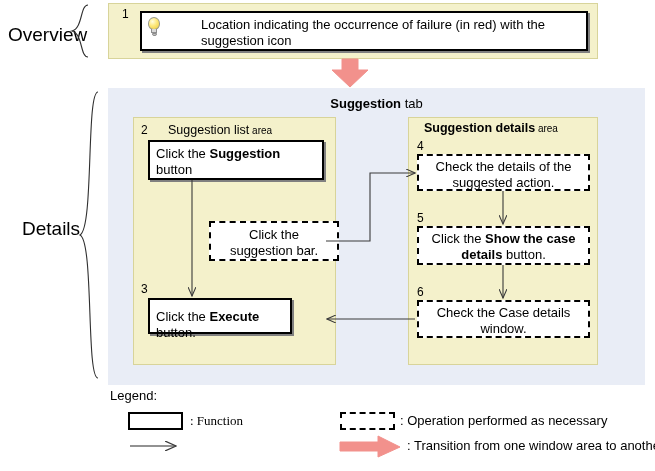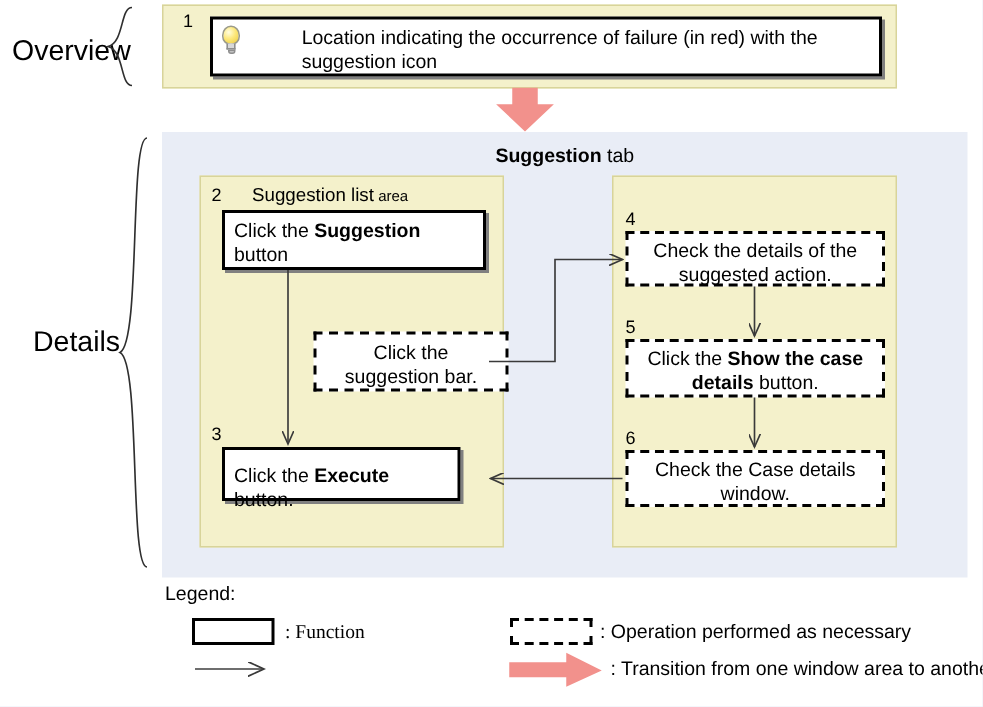--- a/index.html
+++ b/index.html
@@ -167,28 +167,31 @@
     <div class="box-text" style="padding:4px 6px;">
       <span>Click the </span><b>Suggestion</b><span> button</span>
     </div>
   </div>
 
   <div class="abs dashed-box" style="left:101px;top:133px;width:130px;height:40px;">
     <div class="box-text" style="padding:4px 6px;text-align:center;">Click the suggestion bar.</div>
   </div>
 
   <div class="abs step-num" style="left:33px;top:195px;">3</div>
-  <div class="abs solid-box" style="left:40px;top:210px;width:159px;height:36px;">
+  <div class="abs solid-box" style="left:40px;top:210px;width:144px;height:36px;">
     <div class="box-text" style="padding:9px 6px;">
       <span>Click the </span><b>Execute</b><span> button.</span>
     </div>
   </div>
 
   <div class="abs area-panel" style="left:300px;top:29px;width:190px;height:248px;"></div>
 
+  <div class="abs area-title" style="left:316px;top:33px;">
+    <b>Suggestion details</b><span class="small"> area</span>
+  </div>
 
   <div class="abs step-num" style="left:309px;top:52px;">4</div>
   <div class="abs dashed-box" style="left:309px;top:66px;width:173px;height:37px;">
     <div class="box-text" style="padding:3px 6px;text-align:center;">Check the details of the suggested action.</div>
   </div>
 
   <div class="abs step-num" style="left:309px;top:124px;">5</div>
   <div class="abs dashed-box" style="left:309px;top:138px;width:173px;height:39px;">
     <div class="box-text" style="padding:3px 6px;text-align:center;">
       <span>Click the </span><b>Show the case details</b><span> button.</span>

